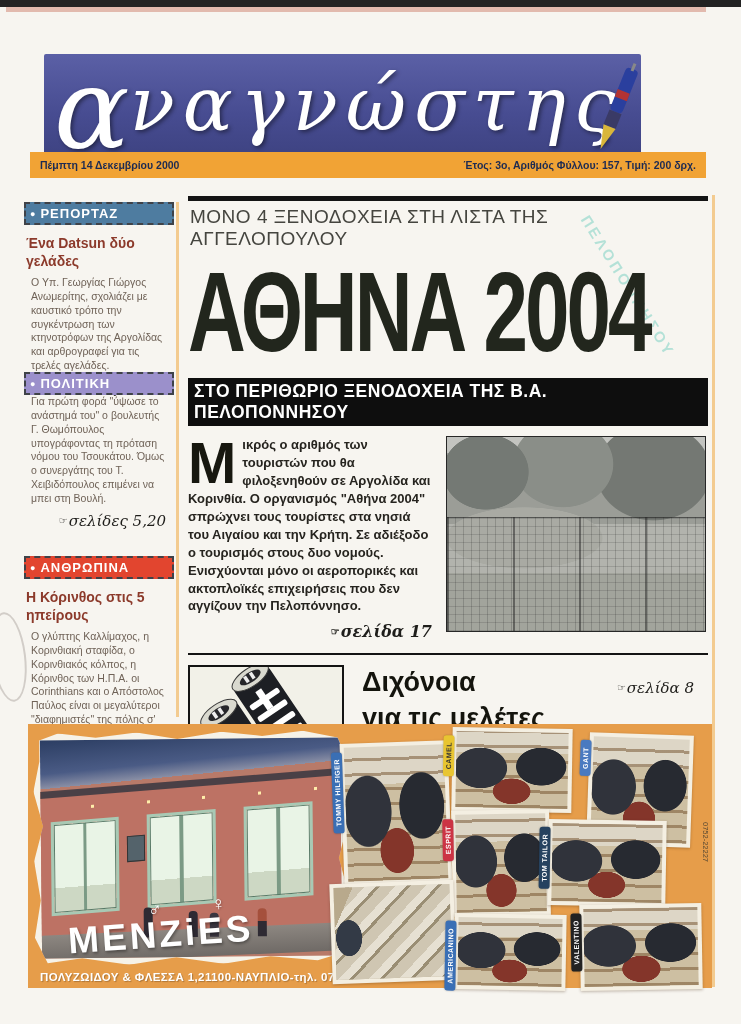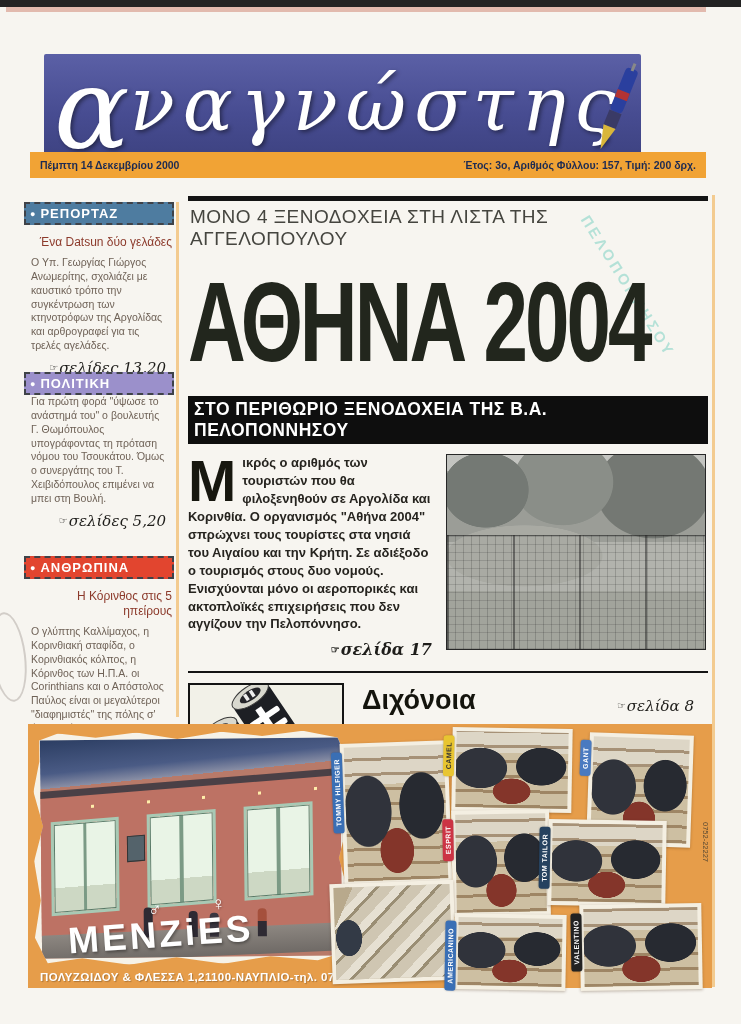--- a/index.html
+++ b/index.html
@@ -29,35 +29,35 @@
                color:#121232;letter-spacing:1px;}
   
   .side-divider{position:absolute;left:176px;top:202px;width:3px;height:515px;background:#f3cb90;}
   .right-rule{position:absolute;left:712px;top:195px;width:3px;height:792px;background:#f3cb90;}
   
   .side-sec{position:absolute;left:24px;width:150px;}
   .s1{top:202px;}.s2{top:372px;}.s3{top:556px;}
   .sec-head{border:2px dashed #3f4248;color:#fff;font-size:13px;font-weight:bold;
             letter-spacing:1px;padding:2px 4px;display:flex;align-items:center;gap:4px;}
   .bullet{font-size:9px;}
-  .sec-title{margin:10px 2px 6px;text-align:right;font-size:12px;line-height:1.25;
-             color:#8c3a2b;font-weight:normal;}
+  .sec-title{margin:10px 2px 6px;text-align:left;font-size:14px;line-height:1.25;
+             color:#8c3a2b;font-weight:bold;}
   .sec-body{margin:0 7px;font-size:10.5px;line-height:1.32;color:#6f6257;}
   .plink{font-family:"DejaVu Serif",serif;font-style:italic;font-size:15px;color:#1e1d1a;
          text-align:right;padding:6px 8px 0 0;}
   .plink .ic{font-style:normal;font-size:10px;vertical-align:2px;margin-right:1px;}
   
   .main{position:absolute;left:188px;top:196px;width:520px;}
   .toprule{height:5px;background:#141414;}
-  .kicker{font-size:19px;color:#45453f;margin:5px 0 16px 2px;letter-spacing:.5px;}
+  .kicker{font-size:19px;color:#45453f;margin:5px 0 6px 2px;letter-spacing:.5px;}
   .headline-wrap{height:122px;overflow:visible;}
   .headline{font-size:80px;font-weight:bold;color:#22261d;letter-spacing:-3px;line-height:1;
             transform:scaleY(1.42);transform-origin:top left;white-space:nowrap;}
   .subbar{background:#0e0e0e;color:#fff;font-size:17.5px;font-weight:bold;letter-spacing:.5px;
-          padding:3px 6px;margin-top:8px;}
+          padding:3px 6px;margin-top:0;}
   .lead-row{display:flex;gap:12px;margin-top:10px;}
   .lead-text{width:246px;font-size:13px;font-weight:bold;color:#26241f;line-height:1.38;}
   .dropcap{float:left;font-size:58px;line-height:.82;font-weight:bold;color:#17170f;margin:3px 6px 0 0;}
   .lead-link{text-align:right;padding-right:2px;font-size:16px;}
   .fence{position:relative;width:260px;height:196px;border:1px solid #222;box-sizing:border-box;
          filter:grayscale(.55) contrast(.95);
          background:
           radial-gradient(30% 35% at 15% 18%,#6f7a6f 0 55%,transparent 56%),
           radial-gradient(35% 40% at 45% 14%,#879182 0 55%,transparent 56%),
           radial-gradient(40% 45% at 80% 18%,#70796d 0 55%,transparent 56%),

